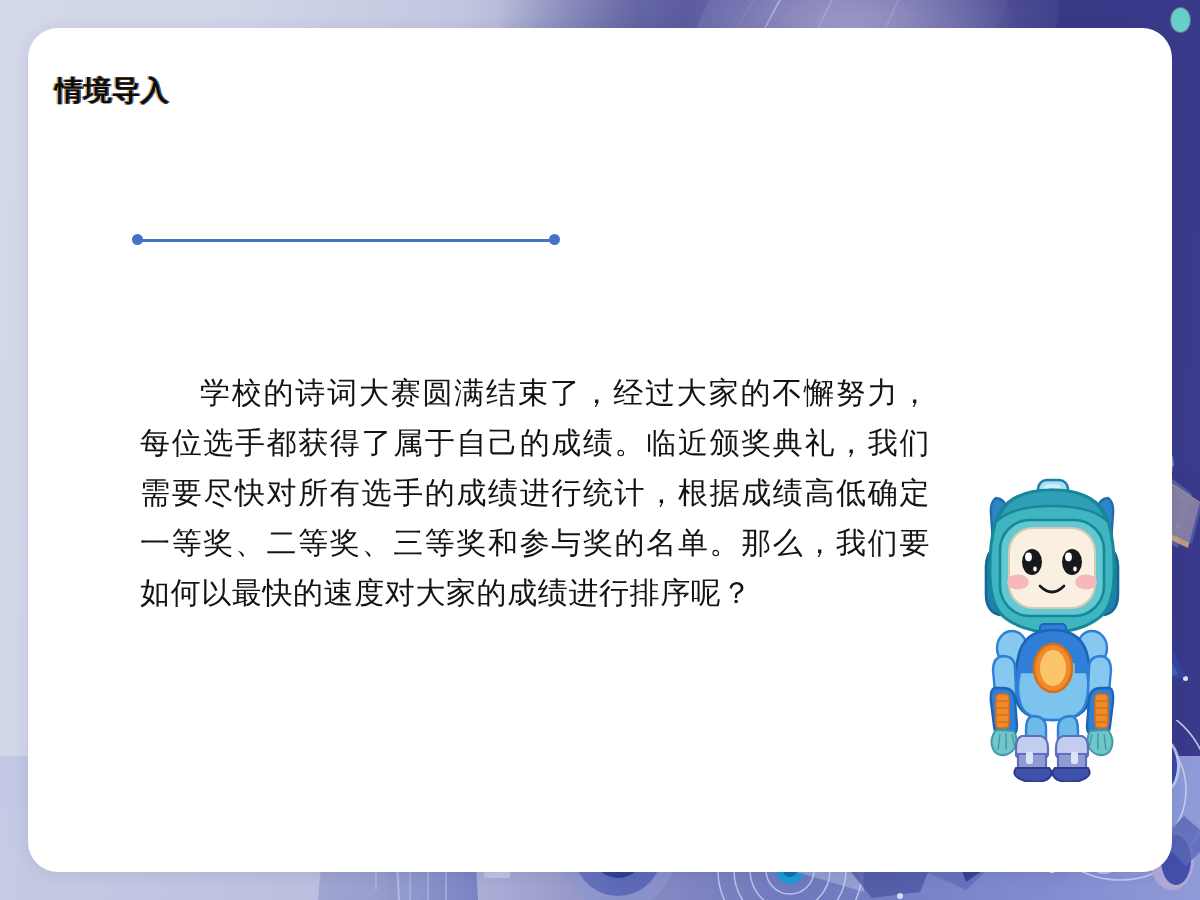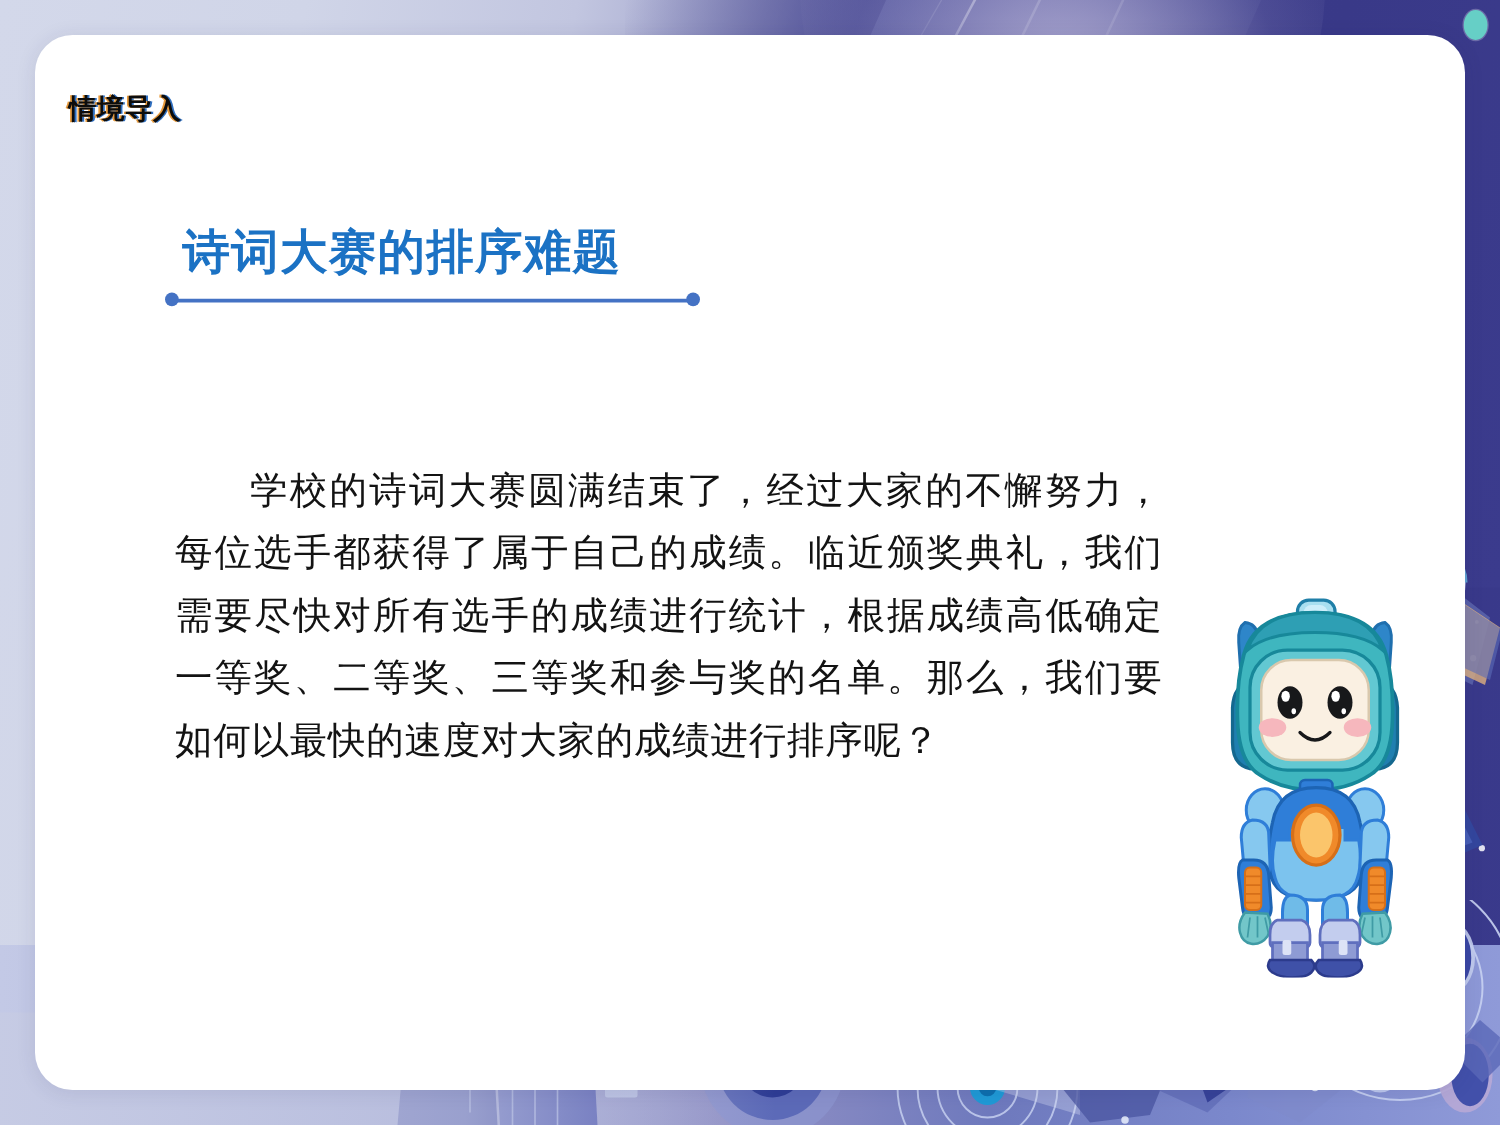--- a/index.html
+++ b/index.html
@@ -110,21 +110,21 @@
     background: #ffffff;
     border-radius: 30px;
     box-shadow: 0 2px 16px rgba(40,40,90,.10);
     overflow: hidden;
   }
 
   
   .kicker {
     position: absolute;
     left: 27px; top: 44px;
-    font-size: 22px;
+    font-size: 28px;
     font-weight: bold;
     color: #0c0c0c;
     letter-spacing: .5px;
     text-shadow: -1.5px 0 0 #e79a3c, 1.5px 0 0 #2f6fc0;
   }
 
   
   .heading {
     position: absolute;
     left: 118px; top: 148px;
@@ -326,21 +326,20 @@
         <circle cx="900" cy="176" r="3"></circle>
       </g>
     </svg>
   </div>
   <div class="tech-bottomleft-wash"></div>
 
   <div class="card">
 
     <div class="kicker">情境导入</div>
 
-    <div class="heading">诗词大赛的排序难题</div>
 
     <div class="rule-wrap">
       <div class="rule-line"></div>
       <div class="rule-dot left"></div>
       <div class="rule-dot right"></div>
     </div>
 
     <div class="body-text">学校的诗词大赛圆满结束了，经过大家的不懈努力，每位选手都获得了属于自己的成绩。临近颁奖典礼，我们需要尽快对所有选手的成绩进行统计，根据成绩高低确定一等奖、二等奖、三等奖和参与奖的名单。那么，我们要如何以最快的速度对大家的成绩进行排序呢？</div>
 
     <div class="robot">

